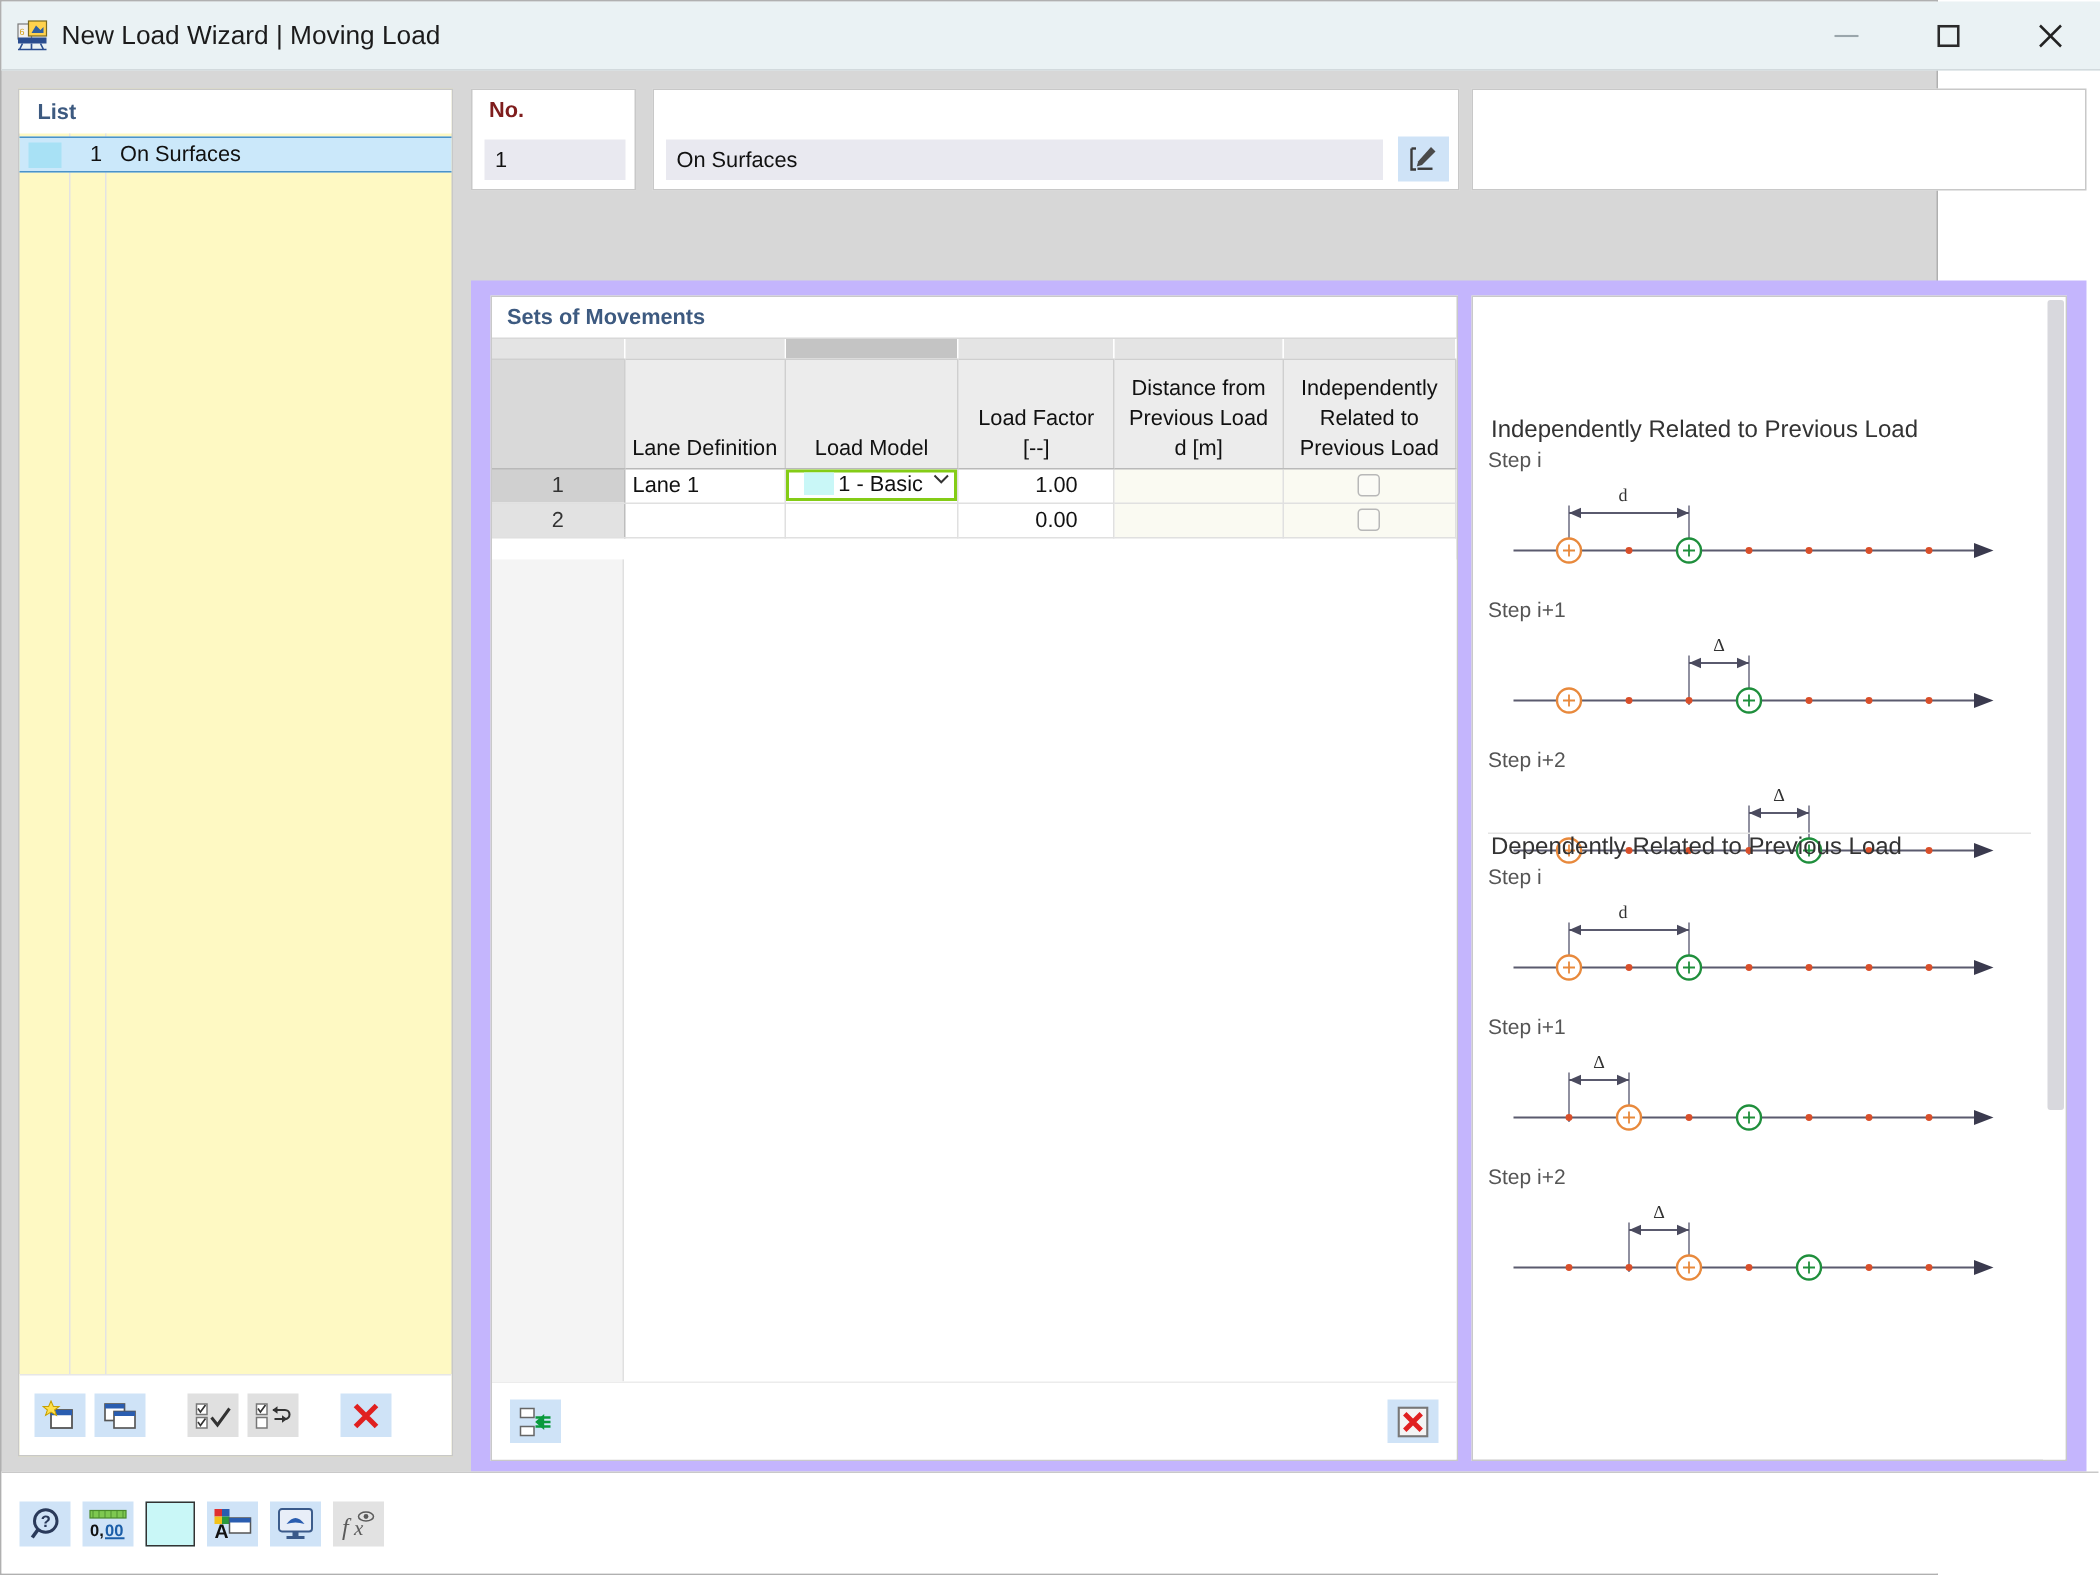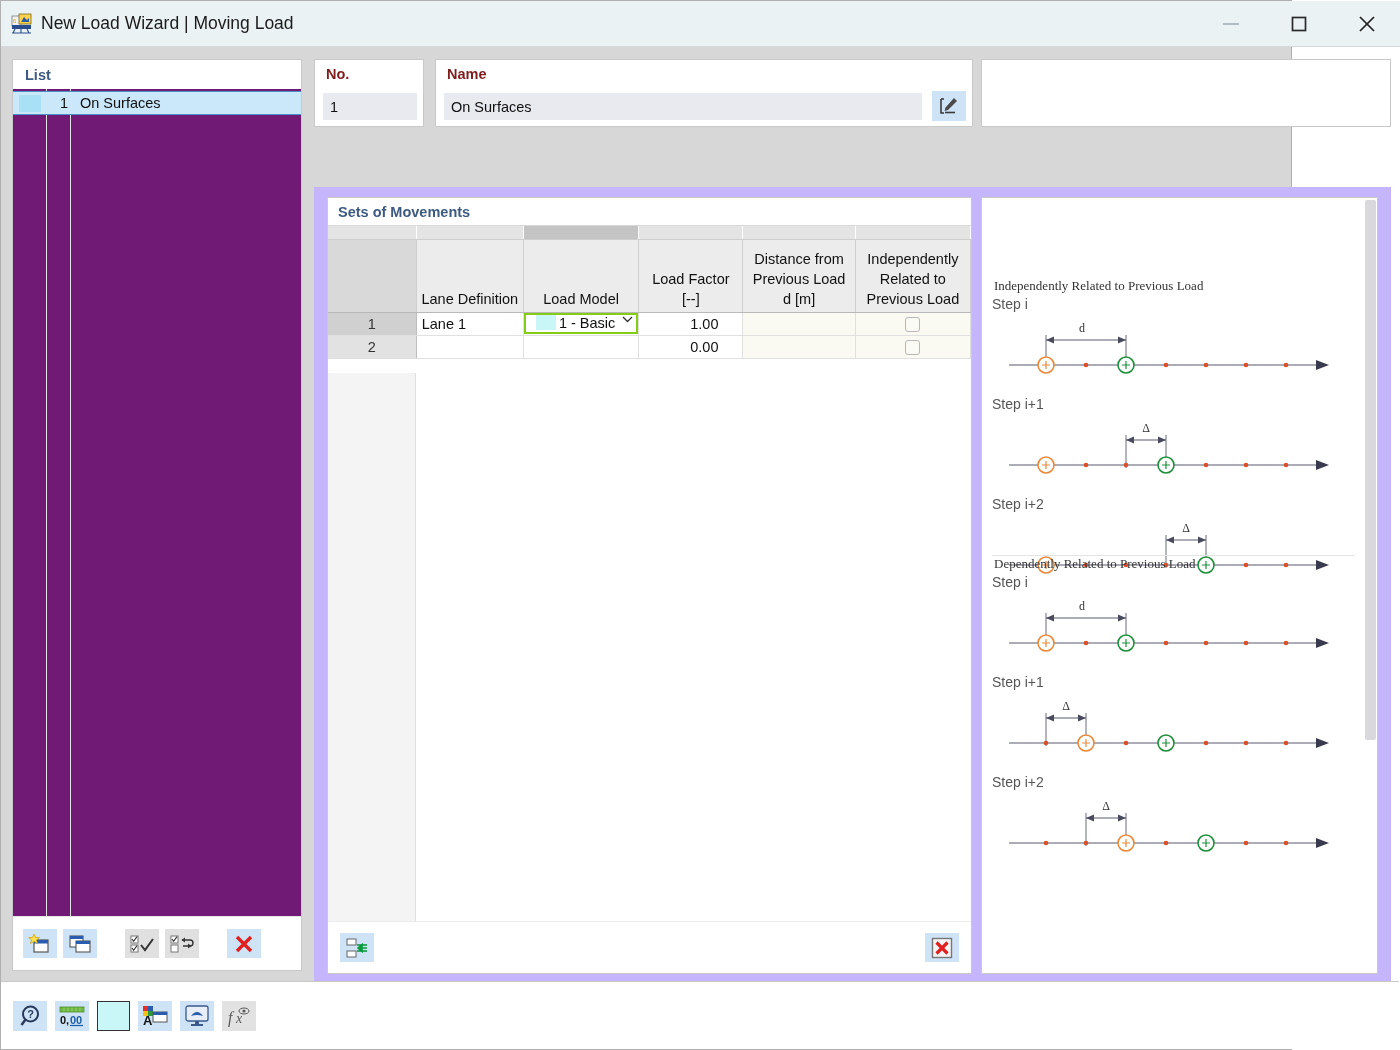--- a/index.html
+++ b/index.html
@@ -33,21 +33,21 @@
   }
   .win-btns { margin-left: auto; display: flex; height: 46px; }
   .win-btn {
     width: 68px; height: 46px; display: flex; align-items: center; justify-content: center;
   }
   .win-btn svg { display: block; }
 
   
   .list-panel {
     position: absolute; left: 11px; top: 58px; width: 290px; height: 912px;
-    background: #701a75; border: 1px solid #c8c8c8;
+    background: #fef9c3; border: 1px solid #c8c8c8;
   }
   .list-header {
     height: 29px; display: flex; align-items: center; padding-left: 12px;
     font-weight: bold; font-size: 14.5px; color: #3d5a80;
     background: #ffffff;
   }
   .list-colsep {
     position: absolute; top: 29px; width: 1px; height: 855px; background: #e3e3e3;
   }
   .list-row {
@@ -218,21 +218,21 @@
   }
   .diag-scroll {
     position: absolute; right: 0; top: 0; width: 15px; height: 777px;
     background: #ffffff;
   }
   .diag-scroll .thumb {
     position: absolute; right: 1px; top: 2px; width: 11px; height: 540px;
     background: #d8d8dd; border-radius: 2px;
   }
   .diag-caption {
-    font-size: 13px; color: #333; margin: 0 0 2px 12px; font-family: Liberation Serif, serif;
+    font-size: 16px; color: #333; margin: 0 0 2px 12px;
   }
   .diag-step {
     font-size: 14px; color: #555; margin: 0 0 0 10px;
   }
   .hr-sep {
     position: absolute; height: 1px; background: #e4e4e4;
   }
 
   
   .bottombar {
@@ -346,21 +346,20 @@
       </div>
     </div>
   </div>
 
   <div class="no-box">
     <div class="fld-label">No.</div>
     <input class="no-input" readonly="" value="1" style="">
   </div>
 
   <div class="name-box">
-    <div class="fld-label">Name</div>
     <input class="name-input" readonly="" value="On Surfaces" style="">
     <div class="name-editbtn">
       <svg width="22" height="20" viewBox="0 0 22 20">
         <path d="M3 3 L3 17 L6 17" stroke="#3a3a3a" stroke-width="1.6" fill="none"></path>
         <path d="M3 3 L6 3" stroke="#3a3a3a" stroke-width="1.6" fill="none"></path>
         <path d="M16 2 L19 5 L10 14 L6.5 15 L7.5 11.5 Z" fill="#4a4a4a"></path>
         <line x1="7" y1="16.5" x2="17" y2="16.5" stroke="#3a3a3a" stroke-width="1.6"></line>
       </svg>
     </div>
   </div>

